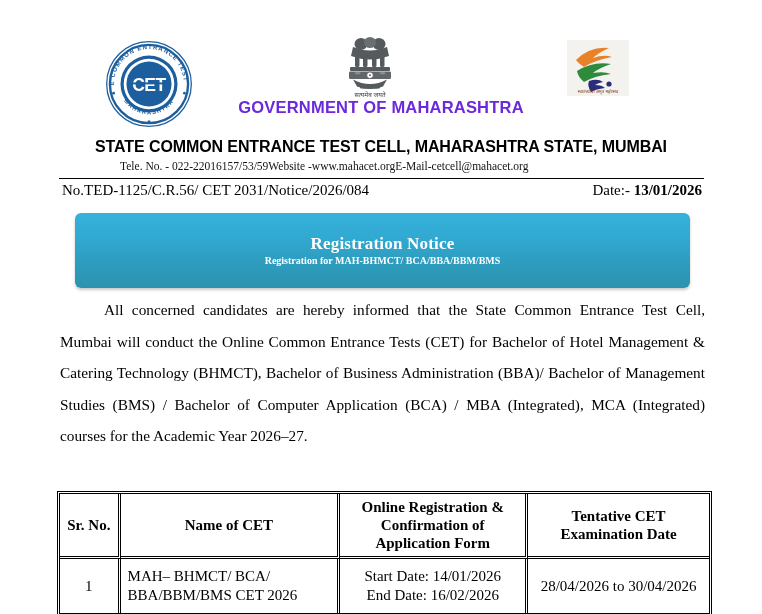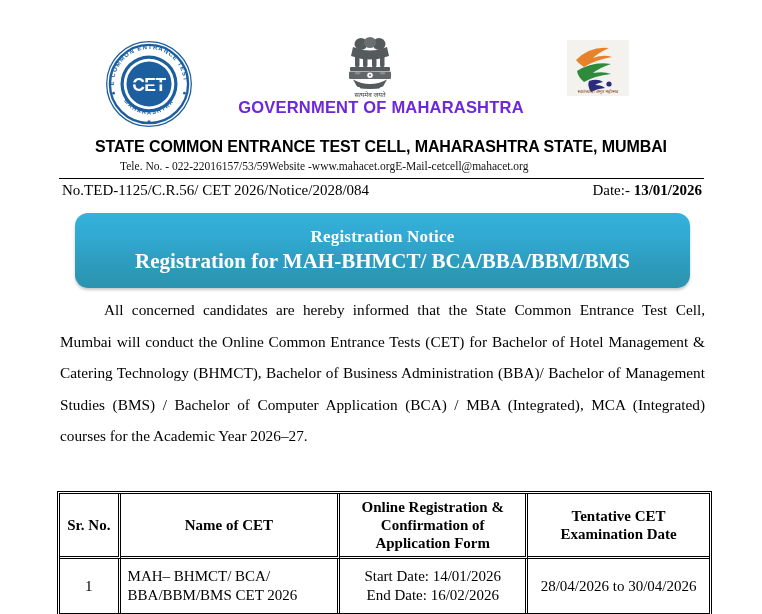--- a/index.html
+++ b/index.html
@@ -119,35 +119,35 @@
   }
   .refrow .date strong { font-weight: bold; }
 
   
   .banner {
     position: absolute;
     left: 75px;
     top: 213px;
     width: 615px;
     height: 75px;
-    border-radius: 13px;
+    border-radius: 6px;
     background: linear-gradient(180deg, #35b2dc 0%, #31a8d0 35%, #2d9cbd 68%, #2b93ae 100%);
     box-shadow: 0 2px 3px rgba(0,0,0,0.22);
     color: #ffffff;
     text-align: center;
     font-family: "Liberation Serif", serif;
     font-weight: bold;
     display: flex;
     flex-direction: column;
     align-items: center;
     justify-content: center;
     line-height: 1.28;
   }
   .banner .l1 { font-size: 17px; letter-spacing: 0.2px;}
-  .banner .l2 { font-size: 21px; }
+  .banner .l2 { font-size: 10px; }
   .banner .l3 { font-size: 15.5px; }
 
   
   .body-wrap {
     position: absolute;
     left: 60px;
     width: 645px;
     top: 294px;
   }
   p.para {
@@ -280,21 +280,21 @@
 
     <div class="contact-row">
       <span>Tele. No. - 022-22016157/53/59</span>
       <span>Website -www.mahacet.org</span>
       <span>E-Mail-cetcell@mahacet.org</span>
     </div>
     <div class="rule"></div>
   </div>
 
   <div class="refrow">
-    <span>No.TED-1125/C.R.56/ CET 2026/Notice/2028/084</span>
+    <span>No.TED-1125/C.R.56/ CET 2031/Notice/2026/084</span>
     <span class="date">
       <span>Date:-</span>
       <strong>13/01/2026</strong>
     </span>
   </div>
 
   <div class="banner">
     <div class="l1">Registration Notice</div>
     <div class="l2">Registration for MAH-BHMCT/ BCA/BBA/BBM/BMS</div>
   </div>

